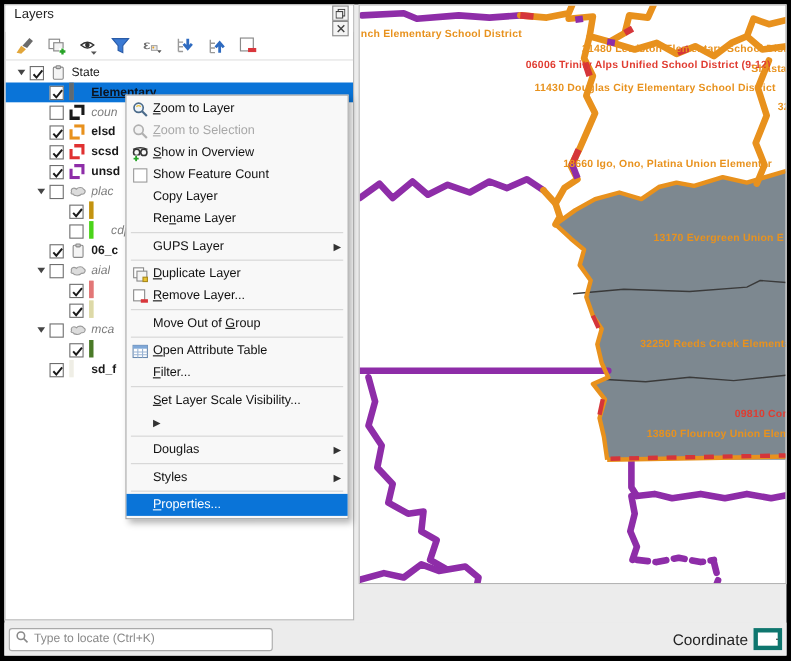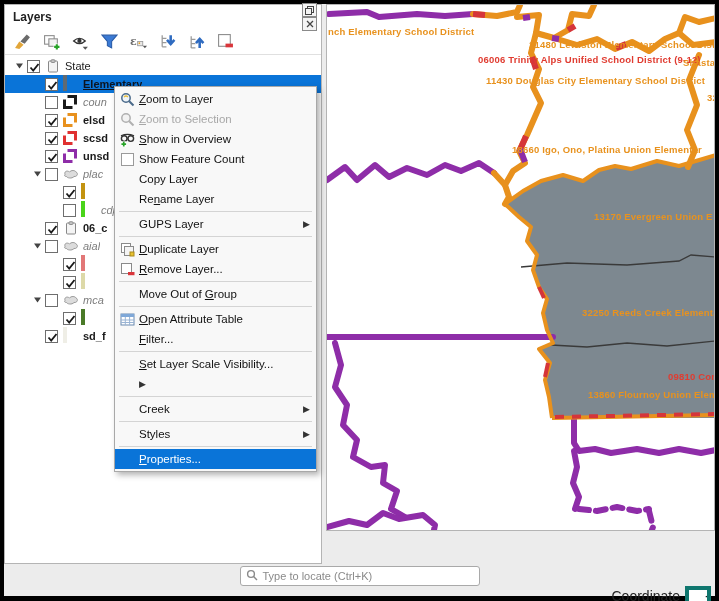--- a/index.html
+++ b/index.html
@@ -3,22 +3,22 @@
 <meta charset="utf-8">
 <style>
   * { margin:0; padding:0; box-sizing:border-box; }
   html,body { width:719px; height:601px; background:#000; overflow:hidden;
     font-family:"Liberation Sans", sans-serif; }
   #app { position:absolute; left:4px; top:4px; width:711px; height:592px; background:#ececec; }
 
   
   #layers-panel { position:absolute; left:0; top:0; width:318px; height:560px;
     background:#fff; border:1px solid #b4b4b4; }
-  #panel-header { height:24px; display:flex; align-items:center; padding:0 4px 0 8px;
-    background:#fff;font-weight:bold; }
+  #panel-header { height:24px; display:flex; align-items:flex-start; padding:0 4px 0 8px;
+    background:#fff; }
   #panel-title { font-size:12px; color:#222; flex:1; }
   .win-btn { width:15px; height:14px; border:1px solid #8a8a8a; background:#f4f4f4;
     margin-left:3px; display:flex; align-items:center; justify-content:center; }
   .win-btn svg { display:block; }
   #panel-toolbar { height:26px; display:flex; align-items:center; gap:7px; padding:0 6px;
     border-bottom:1px solid #e0e0e0; }
   .tb-btn { width:22px; height:22px; display:flex; align-items:center; justify-content:center;
     background:transparent; border:none; }
   .tb-btn svg { width:17px; height:17px; display:block; }
 
@@ -55,21 +55,21 @@
 
   
   #map-view { position:absolute; left:322px; top:0; width:389px; height:527px;
     background:#fff; border:1px solid #b4b4b4; overflow:hidden; }
   #map-svg { position:absolute; left:0; top:0; }
   .map-label { position:absolute; font-size:9.5px; font-weight:bold; white-space:nowrap;
     letter-spacing:.2px; }
 
   
   #status-bar { position:absolute; left:0; top:562px; width:711px; height:30px;
-    background:#ececec; display:flex; align-items:center; padding:0 4px;flex-direction:column; }
+    background:#ececec; display:flex; align-items:center; padding:0 4px; }
   #locator-box { width:240px; height:21px; background:#fff; border:1px solid #a9a9a9;
     border-radius:3px; display:flex; align-items:center; padding:0 5px; gap:5px; }
   #locator-placeholder { font-size:11px; color:#8a8a8a; }
   #status-right { margin-left:auto; display:flex; align-items:center; gap:5px; }
   #coordinate-label { font-size:14px; color:#222; }
   #coordinate-value { width:26px; height:20px; background:#fff; border:4px solid #0f766e;
     font-size:16px; color:#222; display:flex; align-items:center; padding-left:16px; overflow:hidden; }
 </style>
 </head>
 <body>
@@ -445,21 +445,21 @@
         <span class="mi-icon"></span>
         <span class="mi-label"><u>S</u>et Layer Scale Visibility...</span>
       </div>
       <div class="menu-item">
         <span class="mi-icon"></span>
         <span class="submenu-arrow">▶</span>
       </div>
       <div class="menu-sep"></div>
       <div class="menu-item">
         <span class="mi-icon"></span>
-        <span class="mi-label">Creek</span>
+        <span class="mi-label">Douglas</span>
         <span class="submenu-arrow">▶</span>
       </div>
       <div class="menu-sep"></div>
       <div class="menu-item">
         <span class="mi-icon"></span>
         <span class="mi-label">Styles</span>
         <span class="submenu-arrow">▶</span>
       </div>
       <div class="menu-sep"></div>
       <div class="menu-item highlighted">

